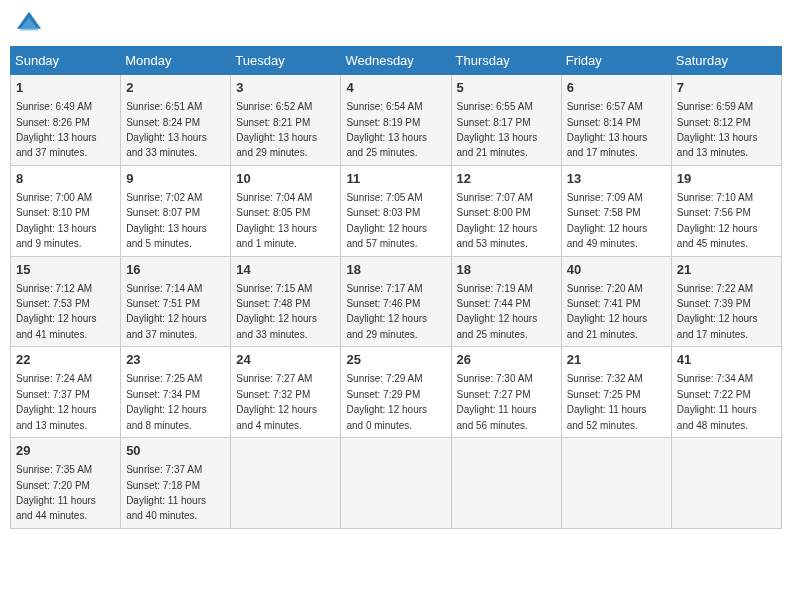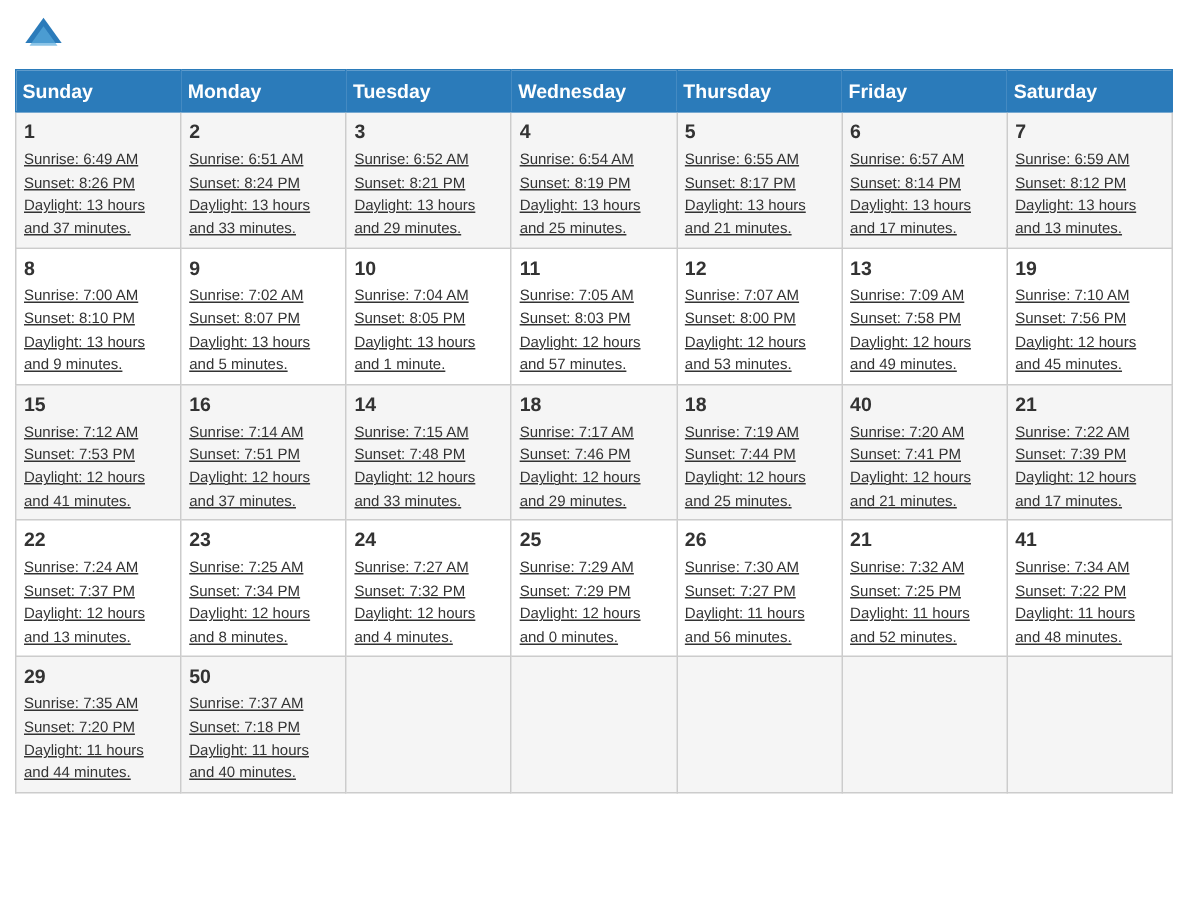--- a/index.html
+++ b/index.html
@@ -55,21 +55,21 @@
       width: 100%;
       border-collapse: collapse;
       font-size: 11px;
     }
     thead tr th {
       background-color: #2b7bba;
       color: #fff;
       padding: 6px 4px;
       text-align: left;
       font-size: 13px;
-      font-weight: bold;
+      font-weight: normal;
       border: 1px solid #2b7bba;
     }
     tbody tr td {
       border: 1px solid #ccc;
       padding: 4px 5px;
       vertical-align: top;
       width: calc(100% / 7);
       min-height: 70px;
       color: #333;
       line-height: 1.4;
@@ -83,21 +83,20 @@
     .day-num {
       font-size: 13px;
       font-weight: bold;
       display: block;
       margin-bottom: 2px;
     }
     .day-info {
       font-size: 10px;
       color: #333;
       line-height: 1.4;
-      text-decoration: underline;
     }
     td.empty {
       background-color: #f9f9f9;
     }
   </style>
 </head>
 <body>
 
 <div class="header">
   <div class="logo">

